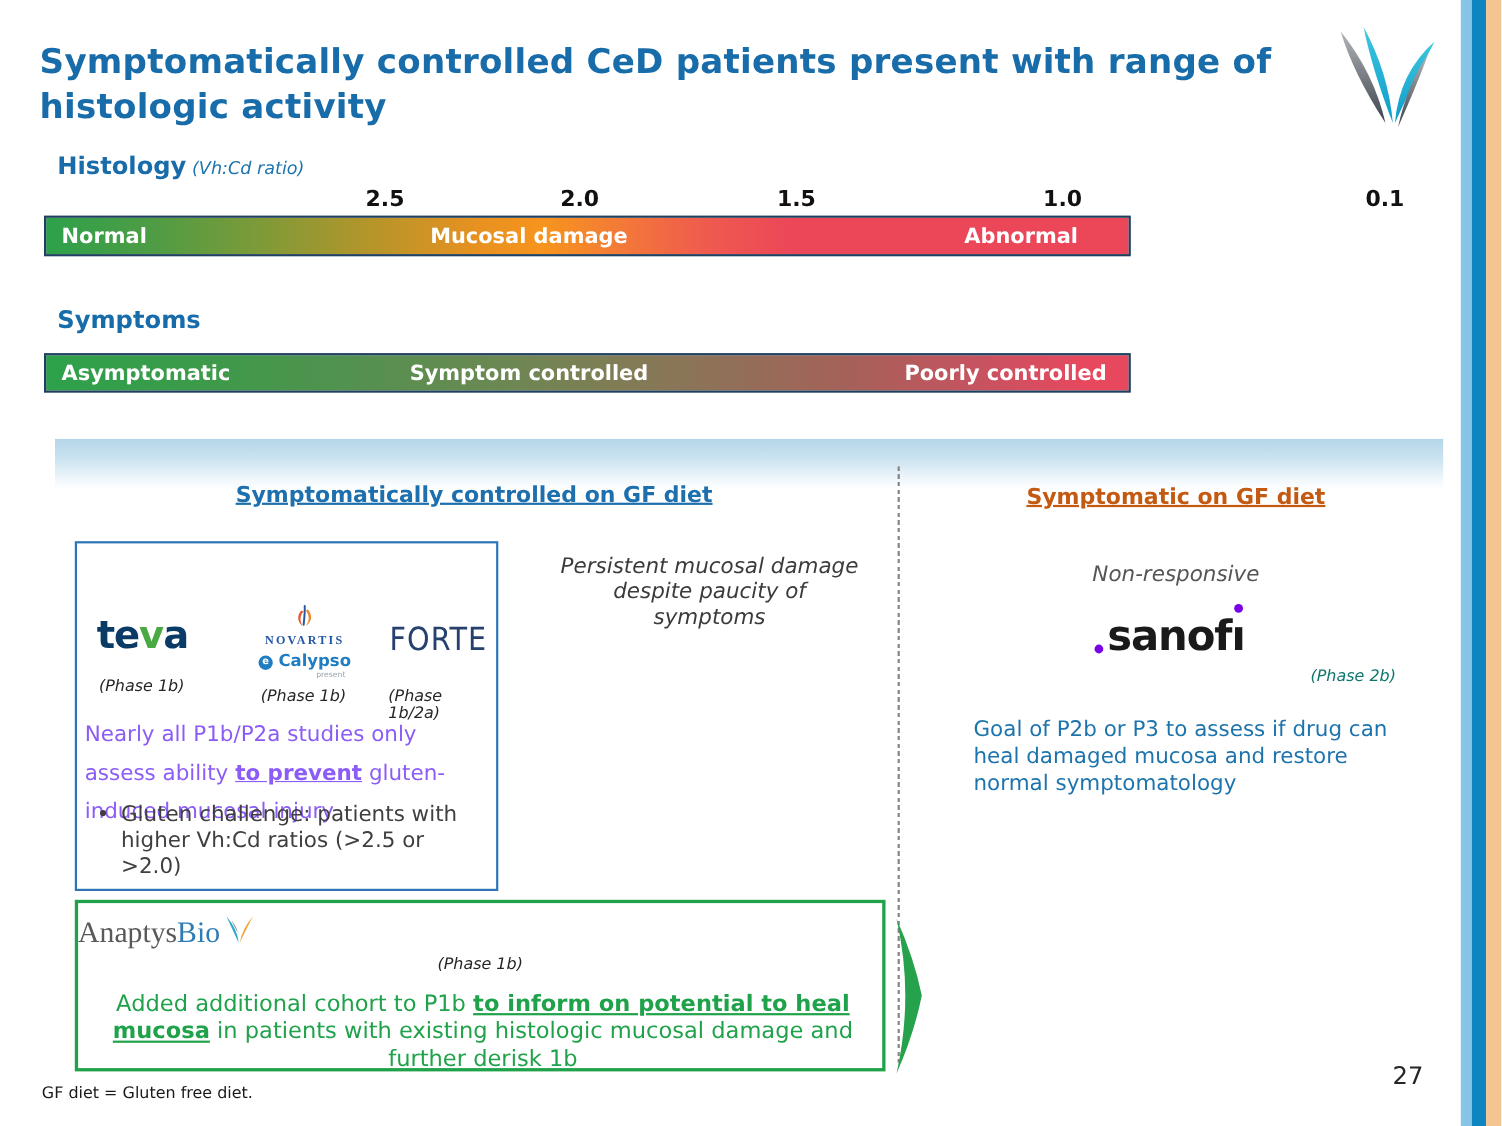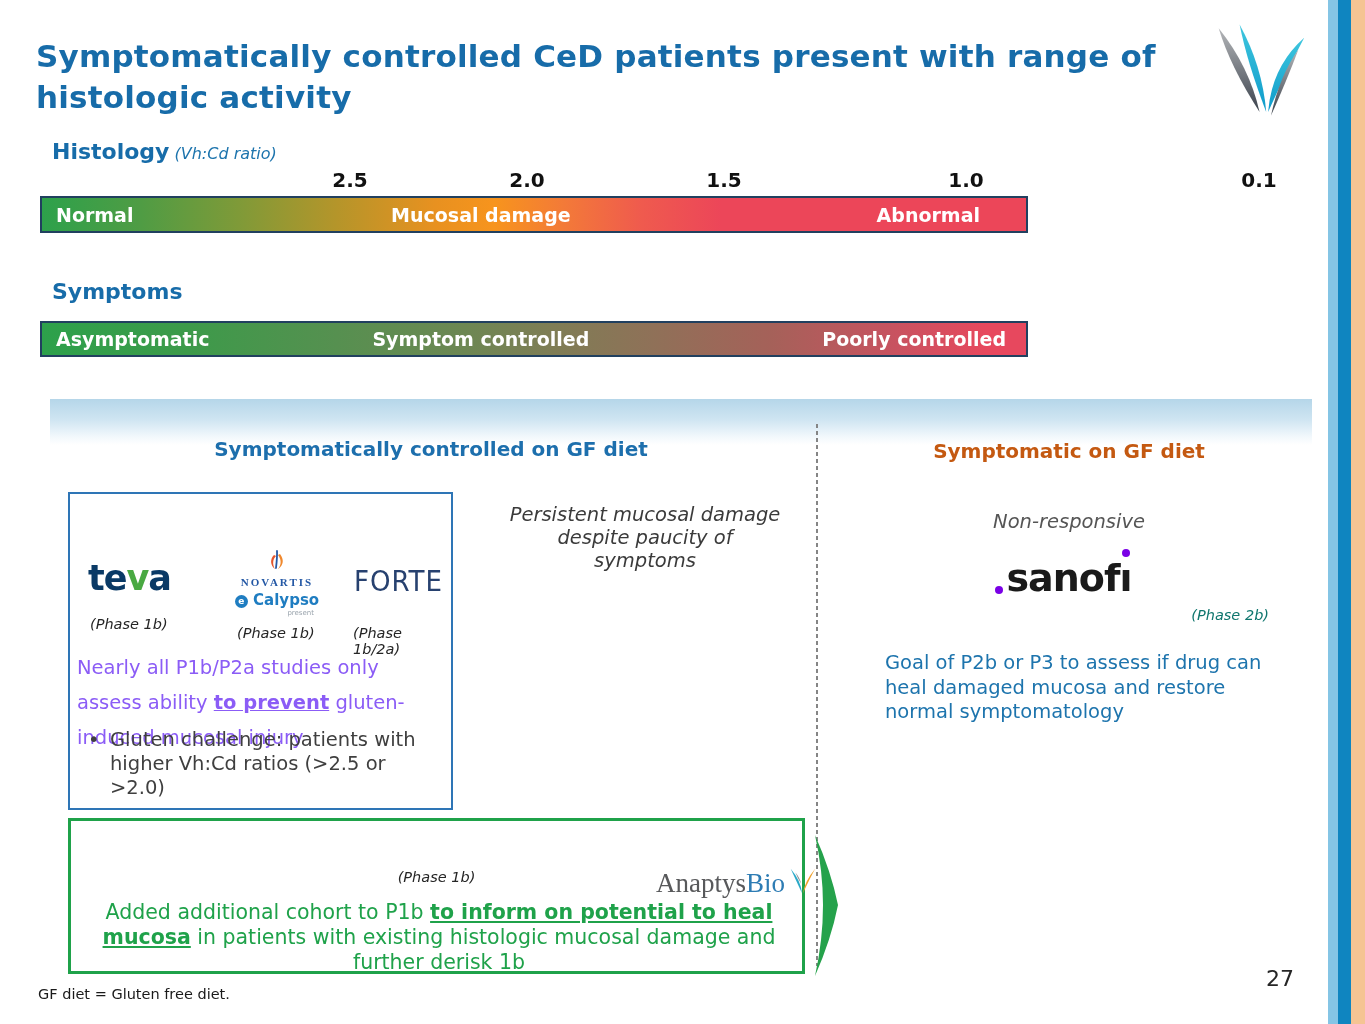--- a/index.html
+++ b/index.html
@@ -39,21 +39,21 @@
                font-size:19px; font-weight:bold; color:#fff; white-space:nowrap; }
   .bar-label.left  { left:14px; }
   .bar-label.center{ left:44.6%; transform:translate(-50%,-50%); }
 
   
   .band { left:50px; top:399px; width:1262px; height:46px;
           background:linear-gradient(180deg,#b5d6e9 0%,#cfe5f2 45%,#f2f8fc 82%,#fff 100%); }
 
   
   .col-head { position:absolute; top:437px; text-align:center; font-size:20px;
-              font-weight:bold; white-space:nowrap; }
+              font-weight:bold; text-decoration:underline; white-space:nowrap; }
   .col-head.lft { left:51px;  width:760px; color:#1d6fad; }
   .col-head.rgt { left:869px; width:400px; color:#c45911; top:439px; }
 
   
   .divider { left:816px; top:424px; width:2px; height:542px;
     background:repeating-linear-gradient(180deg,#858585 0 4px,transparent 4px 7px); }
 
   
   .blue-box { left:68px; top:492px; width:385px; height:318px;
               border:2px solid #2e75b6; background:#fff; }
@@ -98,21 +98,21 @@
   .sanofi .iwrap .idot { position:absolute; left:52%; transform:translateX(-50%);
                          top:-7px; width:8px; height:8px; border-radius:50%; background:#7a00e6; }
   .phase2b { left:869px; top:607px; width:400px; text-align:right; font-style:italic;
              font-size:14.5px; color:#0f766e; }
   .right-par { left:885px; top:651px; width:398px; font-size:19.5px; line-height:24.5px;
                color:#1d74ad; }
 
   
   .green-box { left:68px; top:818px; width:737px; height:156px; background:#fff;
                border:3px solid #1fa24a; }
-  .anaptys-row { position:absolute; top:9px; left:16px; width:100%; text-align:right;margin-top:36px; }
+  .anaptys-row { position:absolute; top:9px; left:0; width:100%; text-align:left; }
   .anaptys { font-family:"Liberation Serif",serif; font-size:27px; color:#58595b; }
   .anaptys .bio { color:#2d7cb4; }
   .anaptys-v { vertical-align:-4px; margin-left:1px; }
   .green-phase { position:absolute; top:48px; left:0; width:100%; text-align:center;
                  font-style:italic; font-size:14.5px; color:#262626; }
   .green-par { position:absolute; top:79px; left:18px; width:700px; text-align:center;
                font-size:20.5px; line-height:25px; color:#1fa24a; }
   .green-par b { text-decoration:underline; }
 
   .green-arrow { left:814px; top:835px; }

